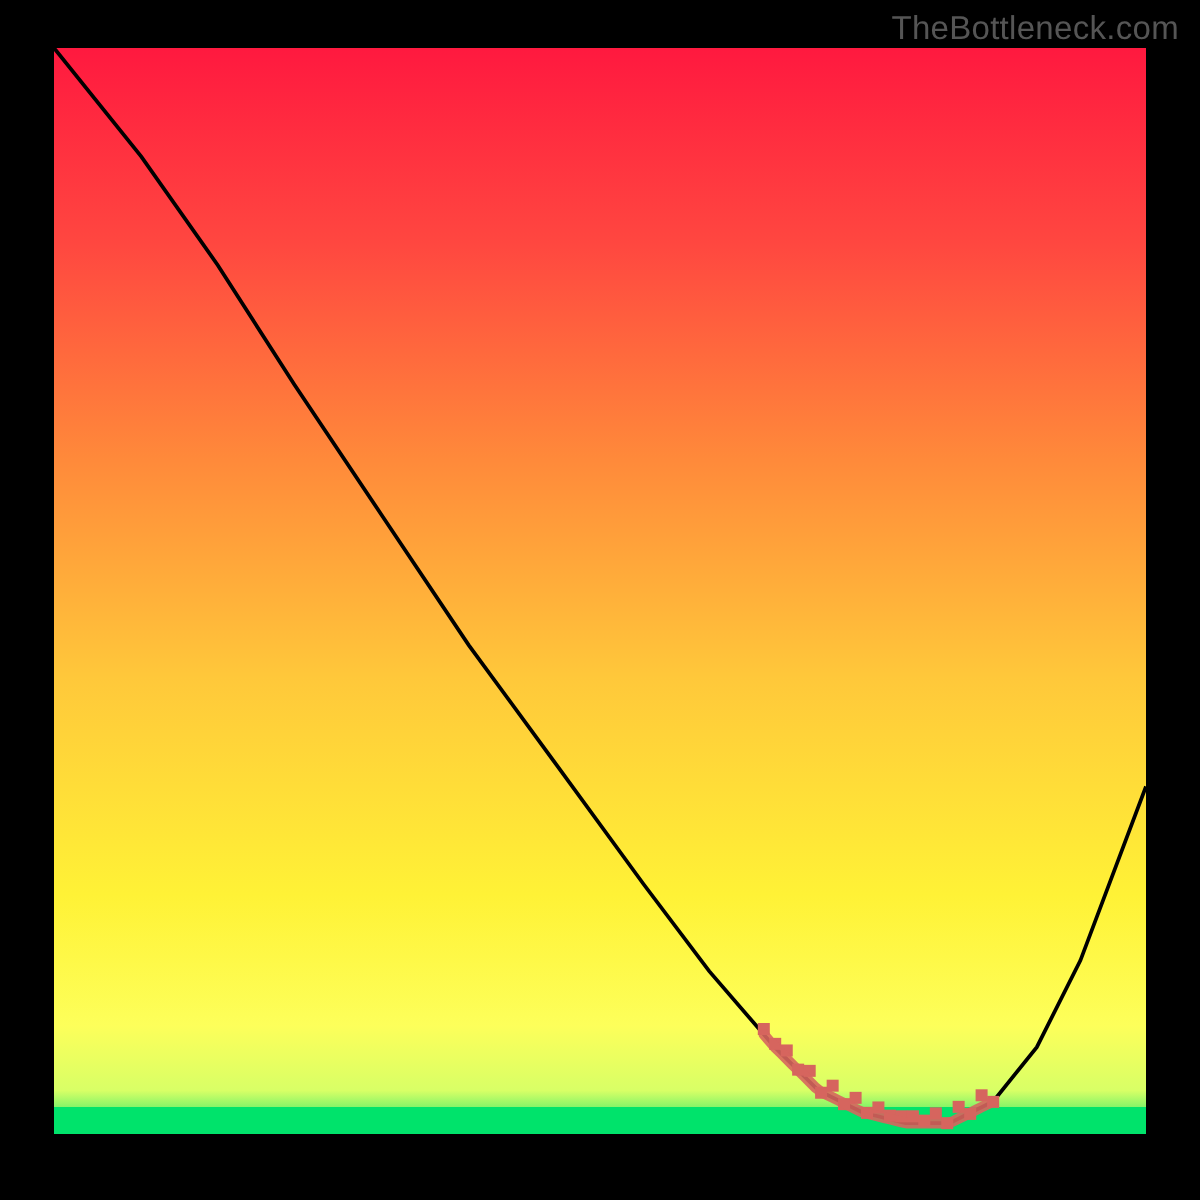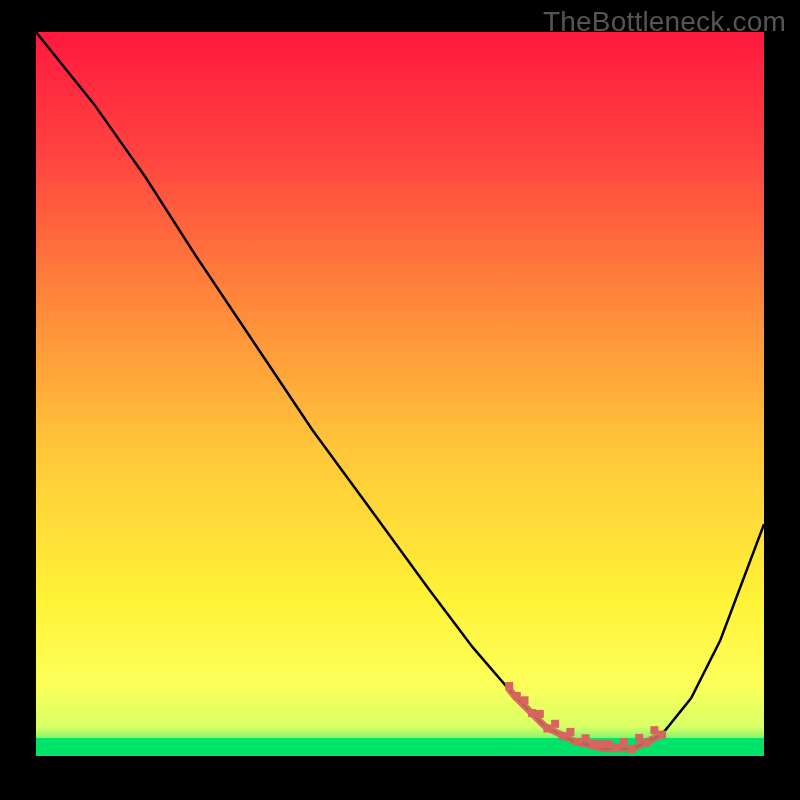--- a/index.html
+++ b/index.html
@@ -2,21 +2,21 @@
 <html><head>
 <meta charset="utf-8">
 <style>
   * { margin: 0; padding: 0; box-sizing: border-box; }
   body { width: 800px; height: 800px; background: #000; position: relative; font-family: Arial, sans-serif; }
   .watermark {
     position: absolute;
     top: 6px;
     right: 14px;
     color: #555;
-    font-size: 28px;
+    font-size: 22px;
     font-weight: 500;
     z-index: 10;
     letter-spacing: 0.2px;
   }
   .plot-area {
     position: absolute;
     left: 36px;
     top: 32px;
     width: 728px;
     height: 724px;

